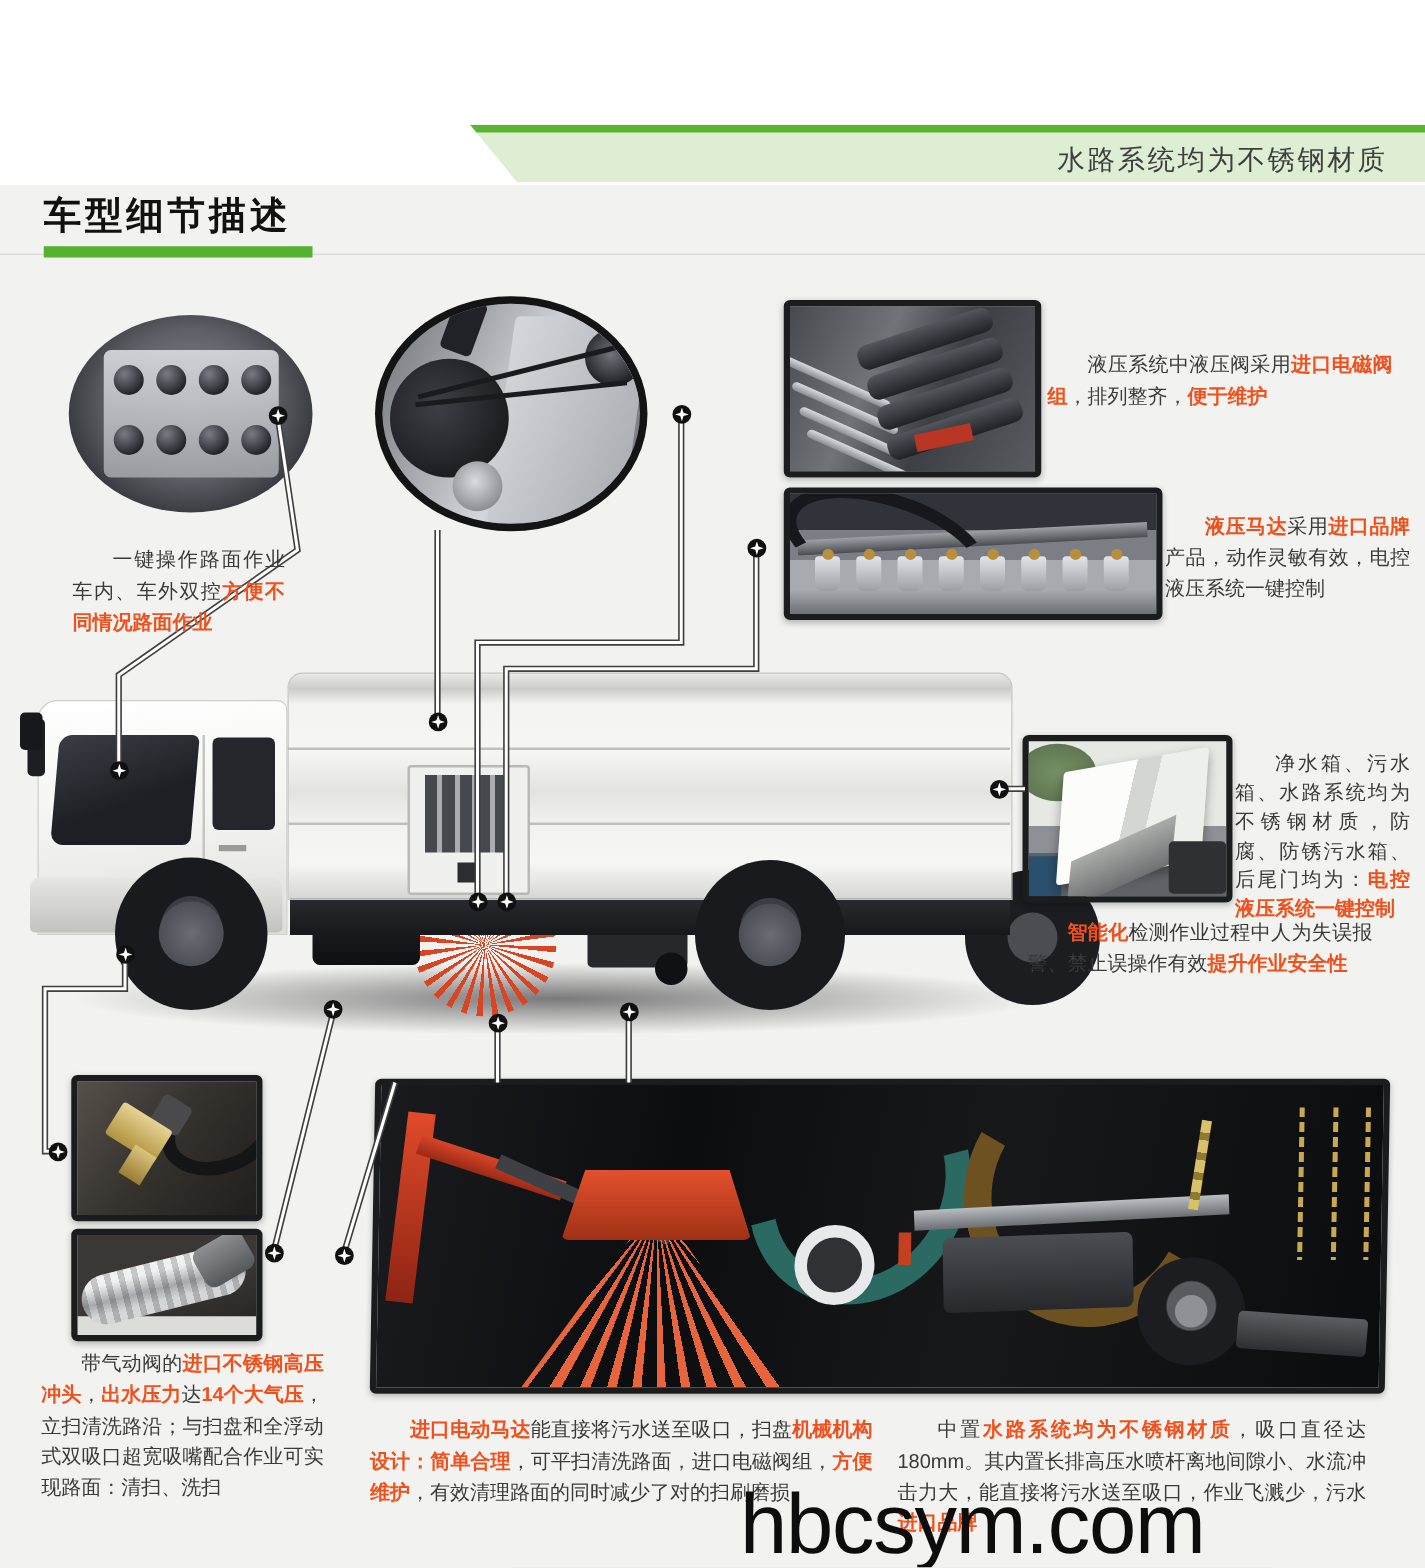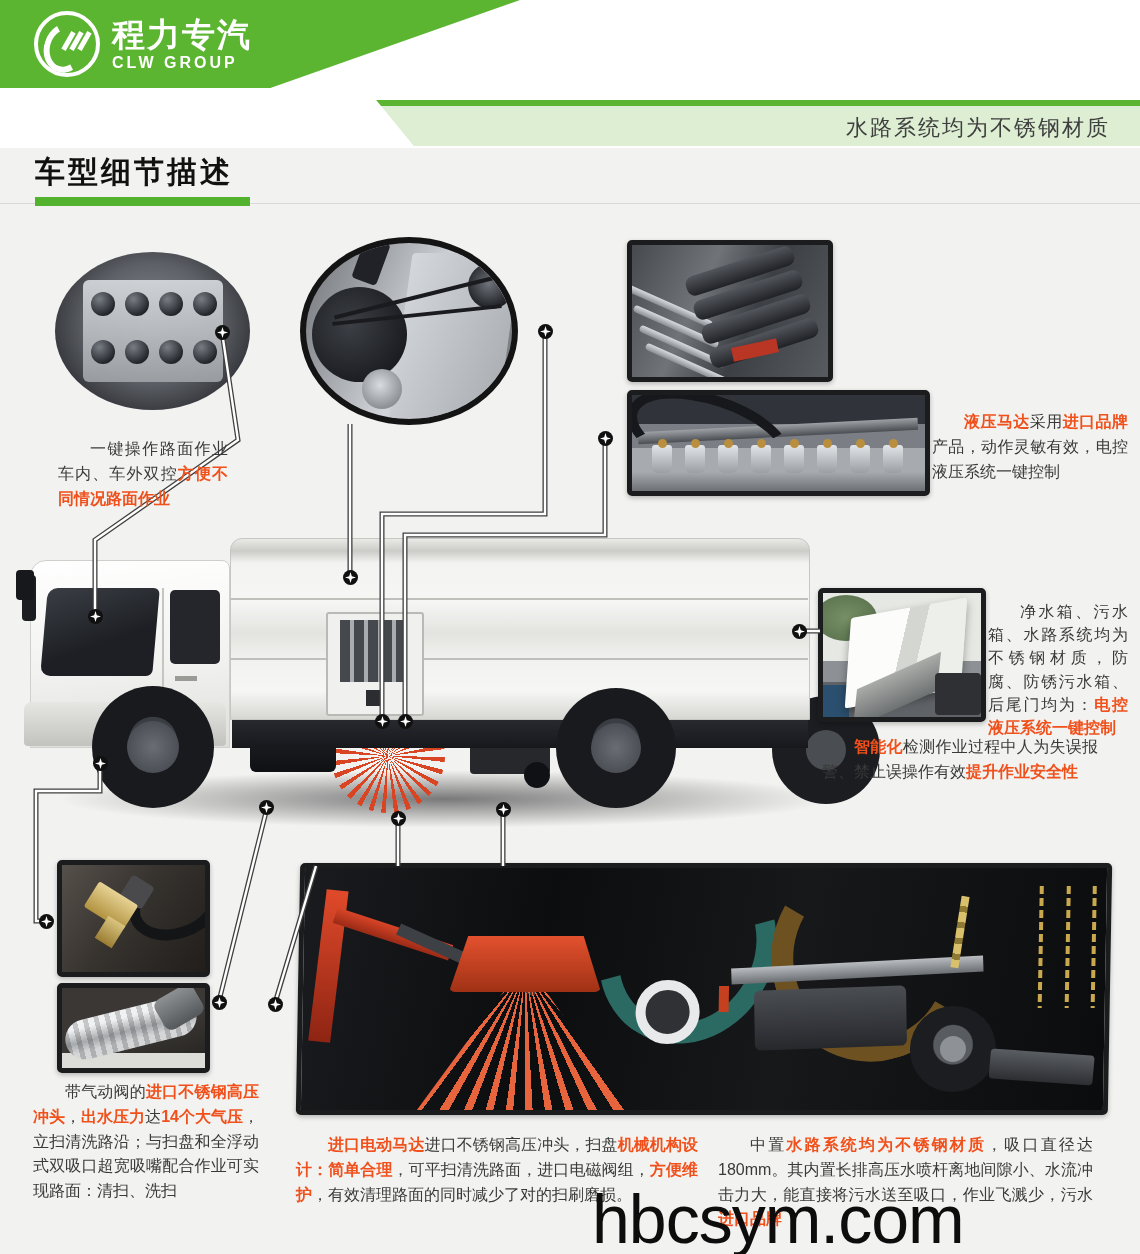--- a/index.html
+++ b/index.html
@@ -180,34 +180,20 @@
 
   .watermark{position:absolute;left:592px;top:1180px;font-size:68px;color:#0d0d0d;z-index:9;
       letter-spacing:-1px;font-family:"Liberation Sans","DejaVu Sans",sans-serif;}
 </style>
 </head>
 <body>
 
 <div class="page">
   <div class="header-bg"></div>
 
-  <div class="banner">
-    <div class="logo">
-      <div class="logo-mark">
-        <div class="ell"></div>
-        <div class="bar" style="left:28px;"></div>
-        <div class="bar" style="left:36px;"></div>
-        <div class="bar" style="left:44px;"></div>
-      </div>
-      <div class="logo-text">
-        <div class="logo-cn">程力专汽</div>
-        <div class="logo-en">CLW GROUP</div>
-      </div>
-    </div>
-  </div>
 
 
   <div class="band">
     <div class="stripe"></div>
     <div class="company">水路系统均为不锈钢材质</div>
   </div>
 
   <div class="sec-hair"></div>
   <div class="sec-title">车型细节描述</div>
   <div class="sec-bar"></div>
@@ -385,27 +371,28 @@
   <div class="dot" style="left:39px;top:914px;"></div>
   <div class="dot" style="left:212px;top:995px;"></div>
   <div class="dot" style="left:268px;top:997px;"></div>
   <div class="dot" style="left:259px;top:800px;"></div>
   <div class="dot" style="left:391px;top:811px;"></div>
   <div class="dot" style="left:496px;top:802px;"></div>
 
   <p class="cap" style="left:58px;top:437px;width:170px;"><span>一键操作路面作业车内、车外双控</span><span class="seg-r">方便不同情况路面作业</span></p>
 
 
+  <p class="cap" style="left:838px;top:281px;width:276px;"><span>液压系统中液压阀采用</span><span class="seg-r">进口电磁阀组</span><span>，排列整齐，</span><span class="seg-r">便于维护</span></p>
 
   <p class="cap" style="left:932px;top:410px;width:196px;"><span class="seg-r">液压马达</span><span>采用</span><span class="seg-r">进口品牌</span><span>产品，动作灵敏有效，电控液压系统一键控制</span></p>
 
   <p class="cap" style="left:822px;top:735px;width:276px;"><span class="seg-r">智能化</span><span>检测作业过程中人为失误报警、禁止误操作有效</span><span class="seg-r">提升作业安全性</span></p>
 
   <p class="cap tight" style="left:988px;top:600px;width:140px;"><span>净水箱、污水箱、水路系统均为不锈钢材质，防腐、防锈污水箱、后尾门均为：</span><span class="seg-r">电控液压系统一键控制</span></p>
 
   <p class="cap" style="left:33px;top:1080px;width:226px;"><span>带气动阀的</span><span class="seg-r">进口不锈钢高压冲头</span><span>，</span><span class="seg-r">出水压力</span><span>达</span><span class="seg-r">14个大气压</span><span>，立扫清洗路沿；与扫盘和全浮动式双吸口超宽吸嘴配合作业可实现路面：清扫、洗扫</span></p>
 
-  <p class="cap" style="left:296px;top:1133px;width:402px;"><span class="seg-r">进口电动马达</span><span>进口不锈钢高压冲头，扫盘</span><span class="seg-r">机械机构设计：简单合理</span><span>，可平扫清洗路面，进口电磁阀组，</span><span class="seg-r">方便维护</span><span>，有效清理路面的同时减少了对的扫刷磨损。</span></p>
+  <p class="cap" style="left:296px;top:1133px;width:402px;"><span class="seg-r">进口电动马达</span><span>能直接将污水送至吸口，扫盘</span><span class="seg-r">机械机构设计：简单合理</span><span>，可平扫清洗路面，进口电磁阀组，</span><span class="seg-r">方便维护</span><span>，有效清理路面的同时减少了对的扫刷磨损。</span></p>
 
   <p class="cap" style="left:718px;top:1133px;width:375px;"><span>中置</span><span class="seg-r">水路系统均为不锈钢材质</span><span>，吸口直径达180mm。其内置长排高压水喷杆离地间隙小、水流冲击力大，能直接将污水送至吸口，作业飞溅少，污水</span><span class="seg-r">进口品牌</span></p>
 
   <div class="watermark">hbcsym.com</div>
 </div>
 
 </body></html>

